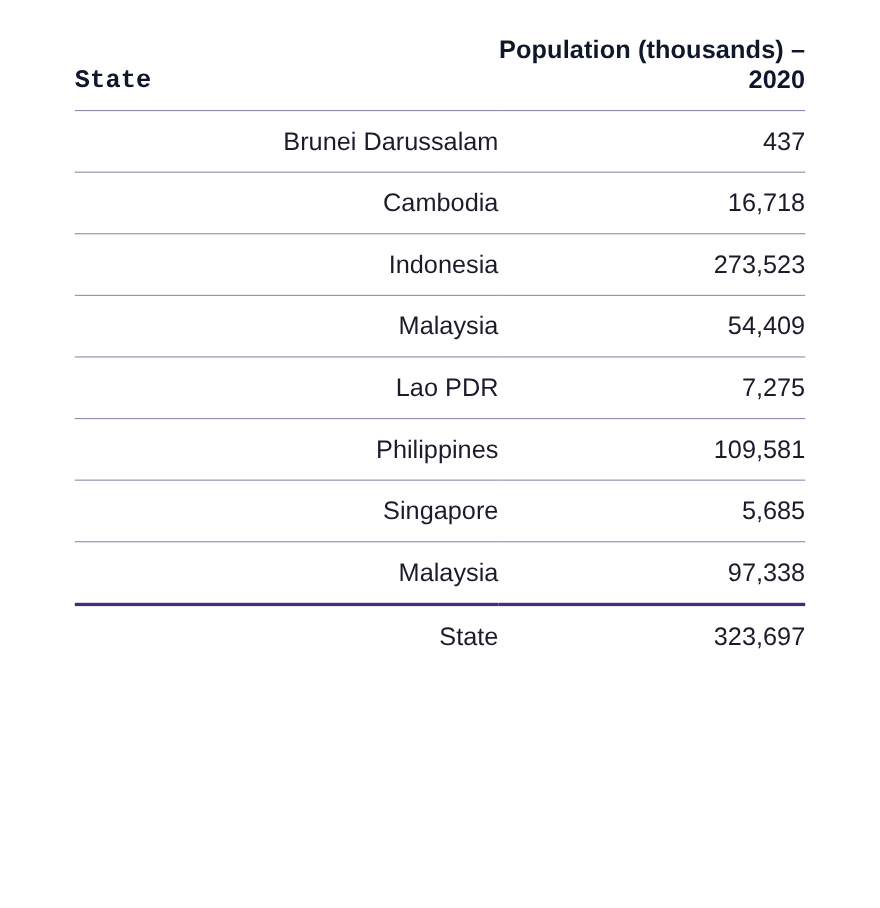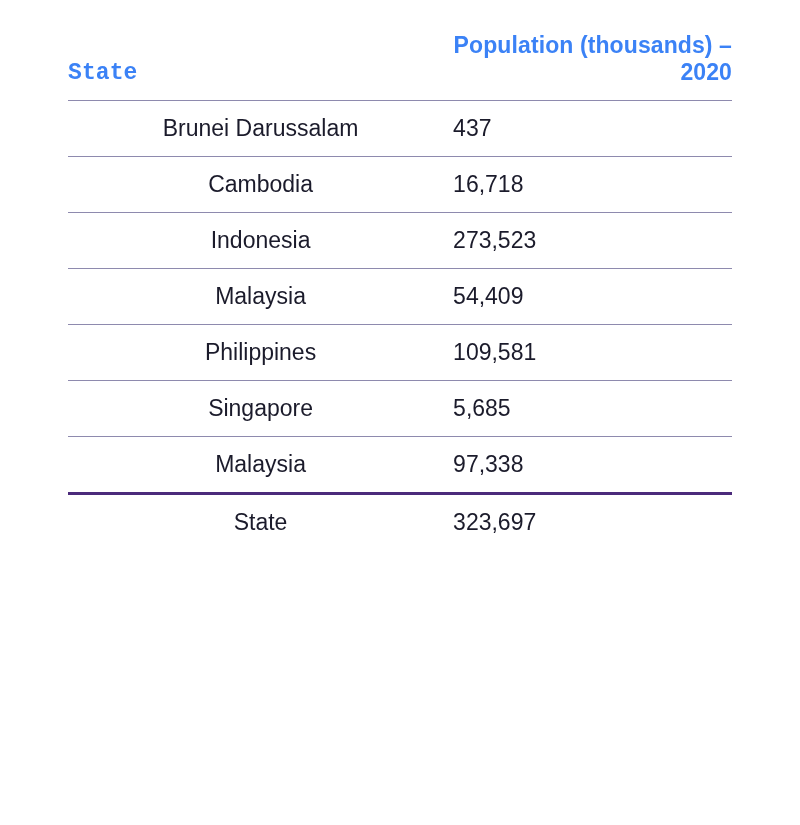--- a/index.html
+++ b/index.html
@@ -24,40 +24,40 @@
     width: 100%;
     border-collapse: collapse;
     table-layout: fixed;
   }
   table.data-table col.col-state { width: 58%; }
   table.data-table col.col-value { width: 42%; }
 
   thead th {
     font-size: 23px;
     font-weight: bold;
-    color: #3b82f6;
+    color: #0f172a;
     padding: 10px 0 14px 0;
     border-bottom: 1.5px solid #8e8aae;
     vertical-align: bottom;
     letter-spacing: 0.1px;
   }
   thead th.th-state { text-align: left; font-family: Liberation Mono, monospace; }
   thead th.th-value { text-align: right; }
 
   tbody td {
     font-size: 23px;
     font-weight: normal;
     color: #1b1b2b;
     padding: 14px 0 14px 0;
     border-bottom: 1.5px solid #8e8aae;
     vertical-align: middle;
     white-space: nowrap;
   }
-  tbody td.td-state { text-align: center; margin-top: 14px; }
-  tbody td.td-value { text-align: left; }
+  tbody td.td-state { text-align: right; margin-top: 14px; }
+  tbody td.td-value { text-align: right; }
 
   tbody tr.total-row td {
     border-top: 3.5px solid #4b2a7b;
     border-bottom: none;
     padding-top: 14px;
   }
   tbody tr.last-data-row td {
     border-bottom: none;
   }
 </style>
@@ -87,20 +87,24 @@
       </tr>
       <tr>
         <td class="td-state">Indonesia</td>
         <td class="td-value">273,523</td>
       </tr>
       <tr>
         <td class="td-state">Malaysia</td>
         <td class="td-value">54,409</td>
       </tr>
       <tr>
+        <td class="td-state">Lao PDR</td>
+        <td class="td-value">7,275</td>
+      </tr>
+      <tr>
         <td class="td-state">Philippines</td>
         <td class="td-value">109,581</td>
       </tr>
       <tr>
         <td class="td-state">Singapore</td>
         <td class="td-value">5,685</td>
       </tr>
       <tr class="last-data-row">
         <td class="td-state">Malaysia</td>
         <td class="td-value">97,338</td>

